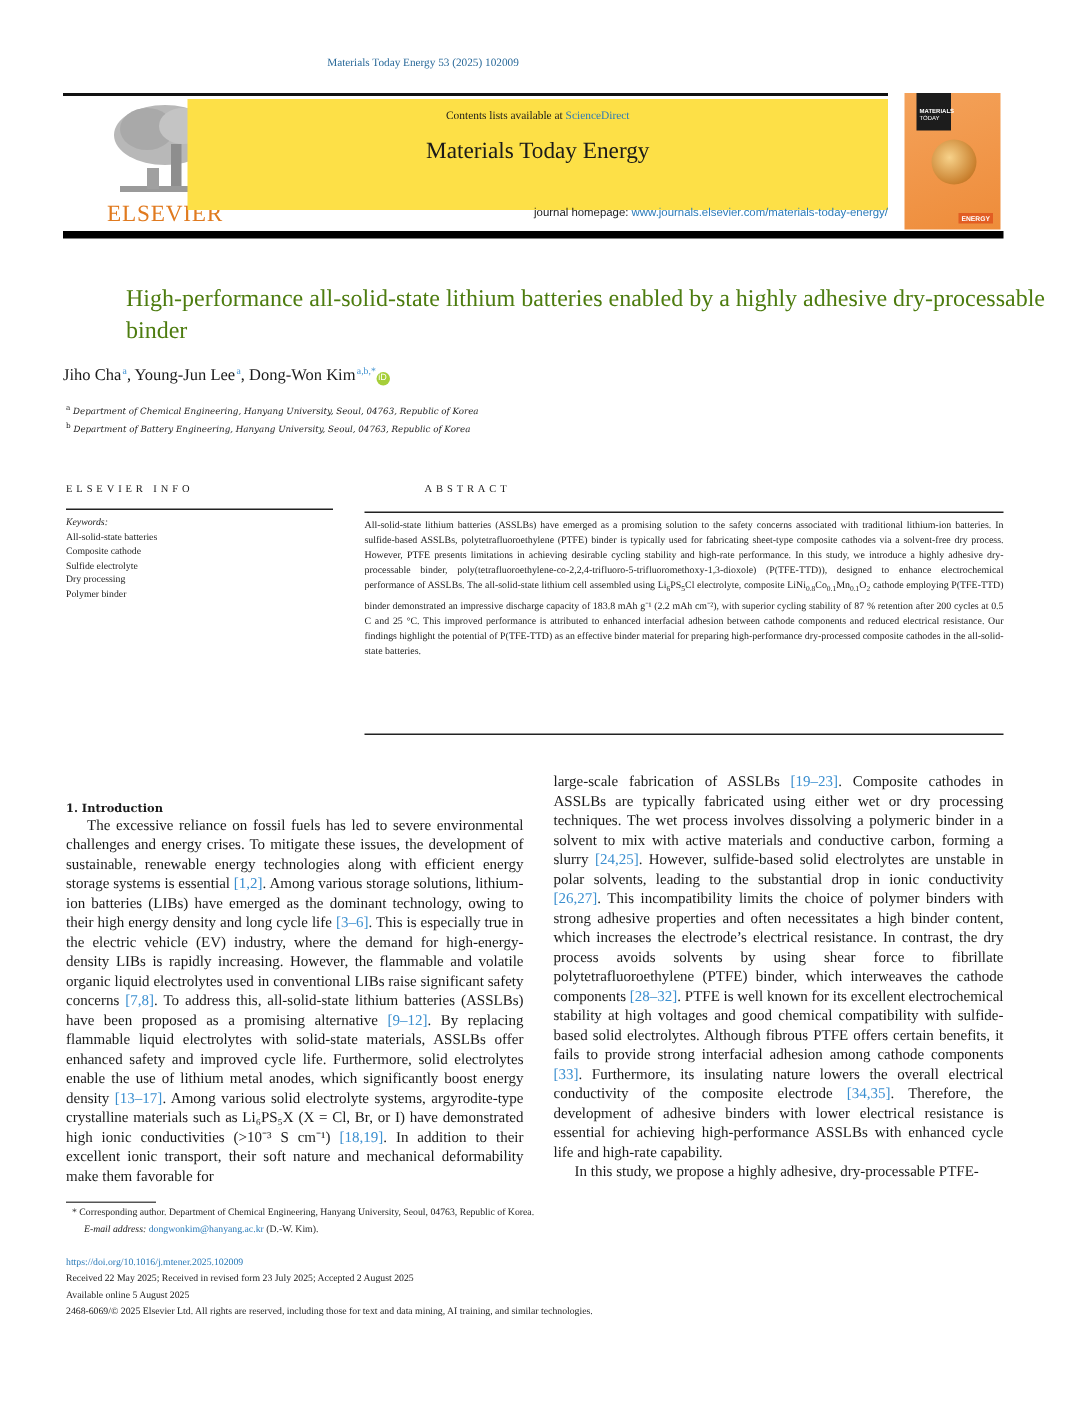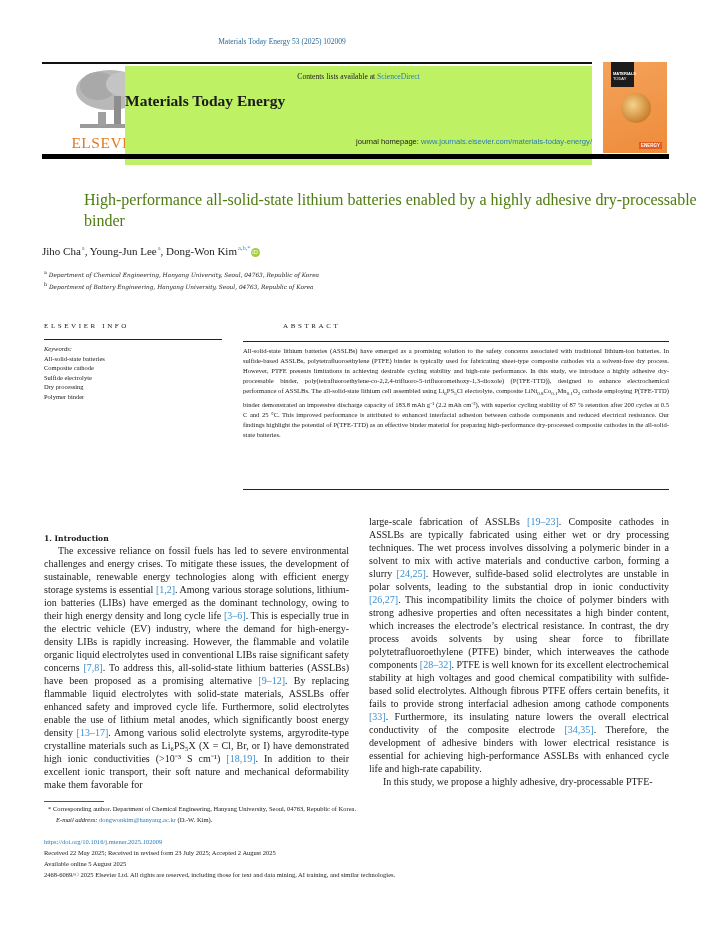--- a/index.html
+++ b/index.html
@@ -9,25 +9,25 @@
   .link { color:#2a7ab8; }
   .cite { color:#3b8fd0; }
 
   #running-head { top:37px; left:0; width:564px; text-align:center; font-size:7.5px; color:#2a6a9a;
                   font-family:"Liberation Serif",serif; }
 
   #header-rule-top { top:62px; left:42px; width:550px; height:1.5px; background:#111; }
   #elsevier-logo { top:66px; left:42px; width:80px; height:86px;margin-left:28px; }
   #elsevier-word { position:absolute; bottom:0; left:0; width:80px; text-align:center;
                    font-family:"Liberation Serif",serif; font-size:15.5px; color:#e07a1f; letter-spacing:0.5px; }
-  #header-box { top:66px; left:125px; width:467px; height:99px; background:#bef264; }
+  #header-box { top:66px; left:125px; width:467px; height:74px; background:#fde047; }
   #contents-line { position:absolute; top:6px; width:100%; text-align:center; font-size:7.6px;
                    font-family:"Liberation Serif",serif; }
-  #journal-name { position:absolute; top:26px; width:100%; font-size:15.5px;
-                  font-family:"Liberation Serif",serif;font-weight:bold; }
+  #journal-name { position:absolute; top:26px; width:100%; text-align:center; font-size:15.5px;
+                  font-family:"Liberation Serif",serif; }
   #homepage-line { position:absolute; top:71px; width:100%; text-align:right; font-size:7.6px;
                    font-family:"Liberation Sans",sans-serif; }
   #cover { top:62px; left:603px; width:64px; height:91px; background:linear-gradient(160deg,#f4a25a,#ee8c3a);
            overflow:hidden; }
   #cover-topblock { position:absolute; top:0; left:8px; width:23px; height:25px; background:#1c1c1c; }
   #cover-topblock span { position:absolute; left:2px; font-family:"Liberation Sans",sans-serif; color:#fff; font-size:4px; font-weight:bold; }
   #cover-globe { position:absolute; top:31px; left:18px; width:30px; height:30px; border-radius:50%;
                  background:radial-gradient(circle at 40% 40%, #f7d28a, #c9802e 70%, #a9621c); }
   #cover-energy { position:absolute; bottom:4px; right:5px; background:#e25d22; color:#fff; font-size:4.5px;
                   font-family:"Liberation Sans",sans-serif; font-weight:bold; padding:1px 2px; }

